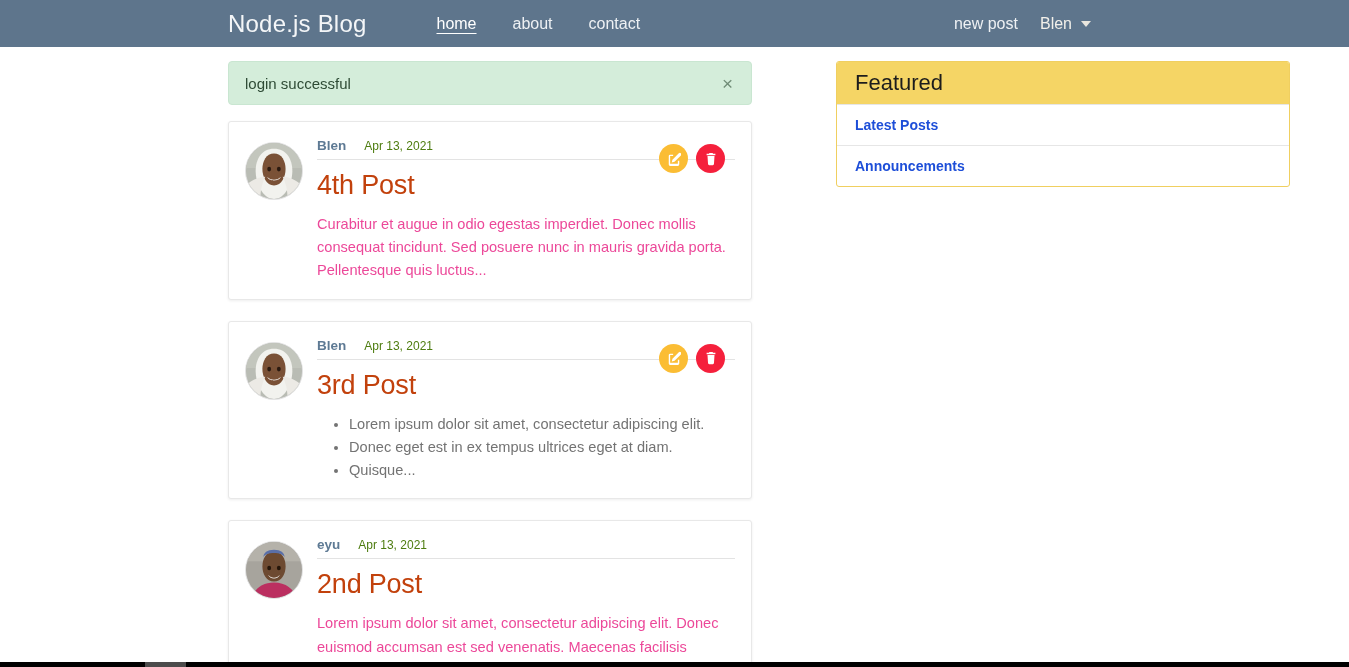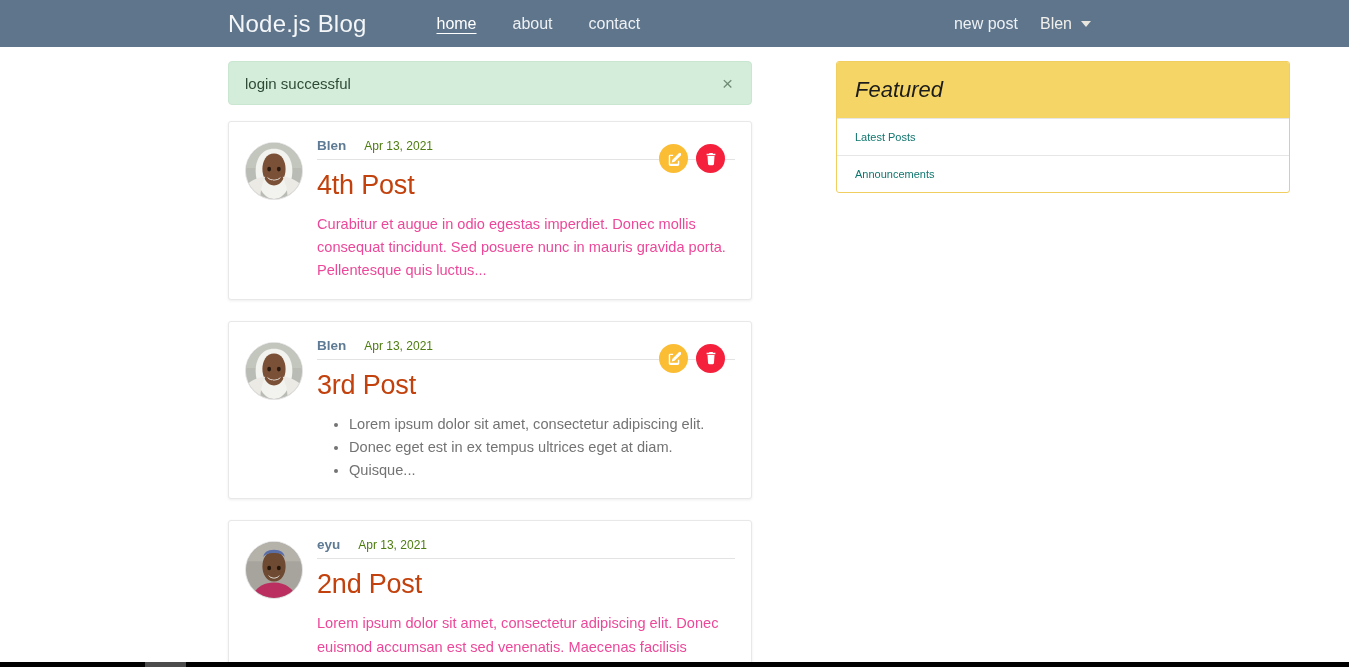--- a/index.html
+++ b/index.html
@@ -194,32 +194,32 @@
 
   
   .featured {
     border: 1px solid #f0cf60;
     border-radius: 3px;
     overflow: hidden;
     background: #fff;
   }
   .featured-head {
     background: #f5d565;
-    padding: 15px 18px;
+    padding: 8px 18px;
     font-size: 22px;
     color: #1c1c1c;
     font-weight: 400;
-    font-style: italic;
   }
   .featured-item {
     padding: 12px 18px;
-    font-size: 11px;
-    color: #0f766e;
+    font-size: 14px;
+    color: #1d4ed8;
     border-top: 1px solid #e6e6e6;
     cursor: pointer;
+    font-weight: bold;
   }
   .featured-item:first-of-type { border-top: none; }
 
   
   .hscroll {
     position: fixed;
     left: 0; bottom: 0;
     width: 1349px; height: 5px;
     background: #000000;
   }

